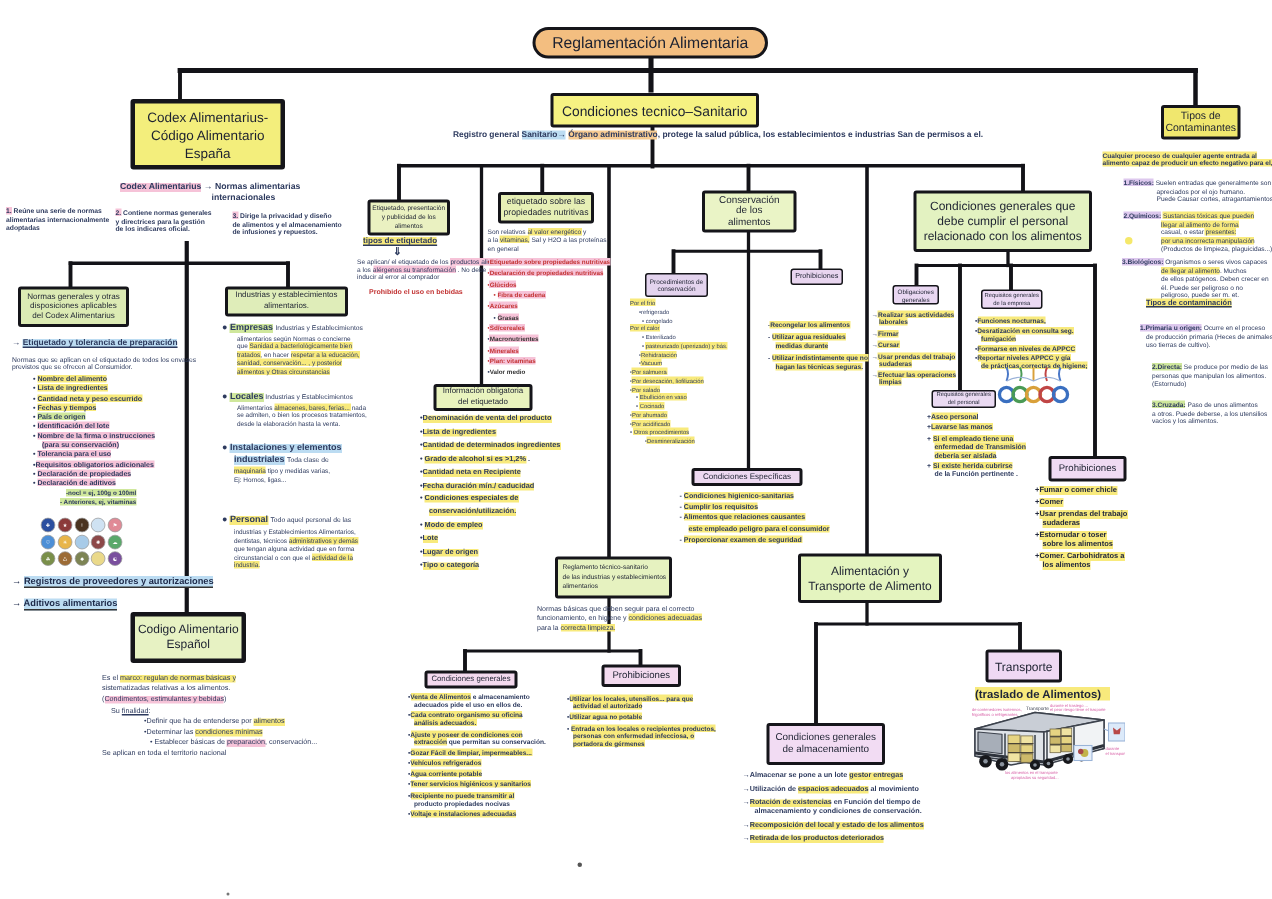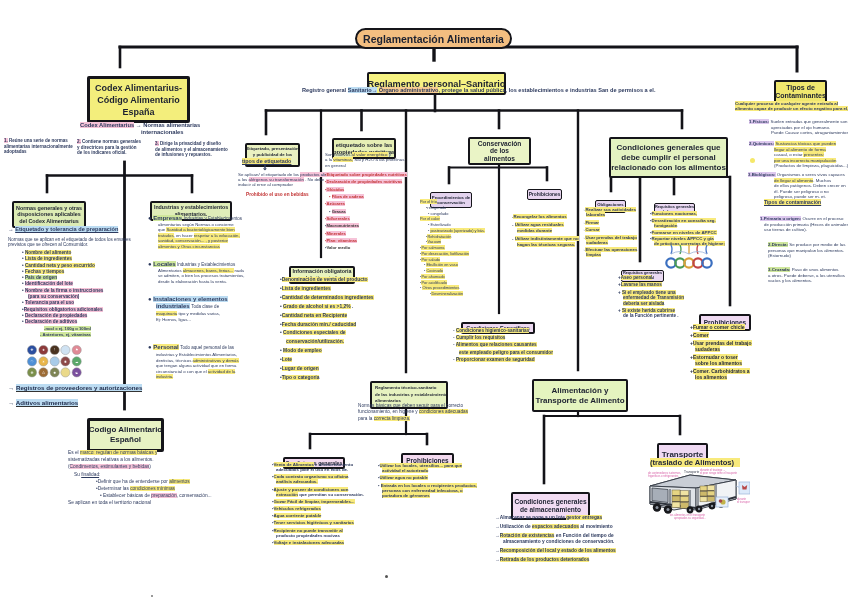--- a/index.html
+++ b/index.html
@@ -1,20 +1,20 @@
 <!DOCTYPE html>
 <html><head><meta charset="utf-8">
 <style>
 html,body{margin:0;padding:0;}
 body{width:848px;height:599px;position:relative;overflow:hidden;
  font-family:"Liberation Sans",sans-serif;background:#ffffff;}
 svg.lines{position:absolute;left:0;top:0;}
 .bx{position:absolute;box-sizing:border-box;border:2.5px solid #15151a;
  display:flex;align-items:center;justify-content:center;text-align:center;
- font-weight:bold;color:#1c2130;border-radius:2px;overflow:hidden;white-space:nowrap;margin-top:10px;}
+ font-weight:normal;color:#1c2130;border-radius:2px;overflow:hidden;white-space:nowrap;}
 .tb{position:absolute;color:#2d3a5e;}
 .tb div{white-space:nowrap;}
 .hy{background:#f8ea7c;}
 .hp{background:#f6c3d8;}
 .hb{background:#bcdcf2;}
 .ho{background:#f6cb92;}
 .hg{background:#cfe79c;}
 .hv{background:#ddc8ee;}
 .red{color:#c23434;}
 .u{text-decoration:underline;}
@@ -60,21 +60,21 @@
 <path d="M427 434 V444"></path>
 
 <path d="M578 401 V416" stroke-width="2.2"></path>
 <path d="M544 416 H680" stroke-width="2"></path>
 <path d="M544 416 V483"></path>
 <path d="M680 416 V434"></path>
 </svg>
 
 <div class="bx" style="left:355px;top:18px;width:157px;height:21px;border-radius:11px;background:#f3be80;font-size:10.5px;">Reglamentación  Alimentaria</div>
 <div class="bx" style="left:87px;top:66px;width:103px;height:47px;background:#f3ee7c;border-width:3px;font-size:9px;line-height:12px;">Codex Alimentarius-<br>Código Alimentario<br>España</div>
-<div class="bx" style="left:367px;top:62px;width:139px;height:23px;background:#f6f282;font-size:9.2px;">Reglamento personal–Sanitario</div>
+<div class="bx" style="left:367px;top:62px;width:139px;height:23px;background:#f6f282;font-size:9.2px;">Condiciones tecnico–Sanitario</div>
 <div class="bx" style="left:774px;top:70px;width:53px;height:23px;background:#f0e76e;border-width:2px;font-size:7px;line-height:8px;">Tipos de<br>Contaminantes</div>
 <div class="bx" style="left:245px;top:133px;width:55px;height:24px;background:#eaf1c1;border-width:2px;font-size:4.4px;line-height:6.2px;">Etiquetado, presentación<br>y publicidad de los<br>alimentos</div>
 <div class="bx" style="left:332px;top:128px;width:64px;height:21px;background:#e6efb5;border-width:2px;font-size:5.8px;line-height:7px;">etiquetado sobre las<br>propiedades nutritivas</div>
 <div class="bx" style="left:468px;top:127px;width:63px;height:28px;background:#eaf4c6;font-size:6.6px;line-height:7.6px;">Conservación<br>de los<br>alimentos</div>
 <div class="bx" style="left:609px;top:127px;width:119px;height:41px;background:#e3f2c1;font-size:8px;line-height:10px;">Condiciones generales que<br>debe cumplir el personal<br>relacionado con los alimentos</div>
 <div class="bx" style="left:12px;top:191px;width:74px;height:27px;background:#dcebb4;border-width:2px;font-size:5.4px;line-height:6.6px;">Normas generales y otras<br>disposiciones aplicables<br>del Codex Alimentarius</div>
 <div class="bx" style="left:150px;top:191px;width:82px;height:20px;background:#dfedb9;border-width:2px;font-size:5.3px;line-height:7px;">Industrias y establecimientos<br>alimentarios.</div>
 <div class="bx" style="left:87px;top:408px;width:77px;height:34px;background:#e7f2c3;border-width:3px;font-size:8px;line-height:10px;">Codigo Alimentario<br>Español</div>
 <div class="bx" style="left:370px;top:371px;width:78px;height:28px;background:#e6f2c0;font-size:4.4px;line-height:6.4px;justify-content:flex-start;text-align:left;padding-left:3px;">Reglamento  técnico-sanitario<br>de las industrias y establecimientos<br>alimentarios</div>
 <div class="bx" style="left:289px;top:256px;width:66px;height:18px;background:#e9f3be;border-width:2px;font-size:5.3px;line-height:6.8px;">Información obligatoria<br>del etiquetado</div>

